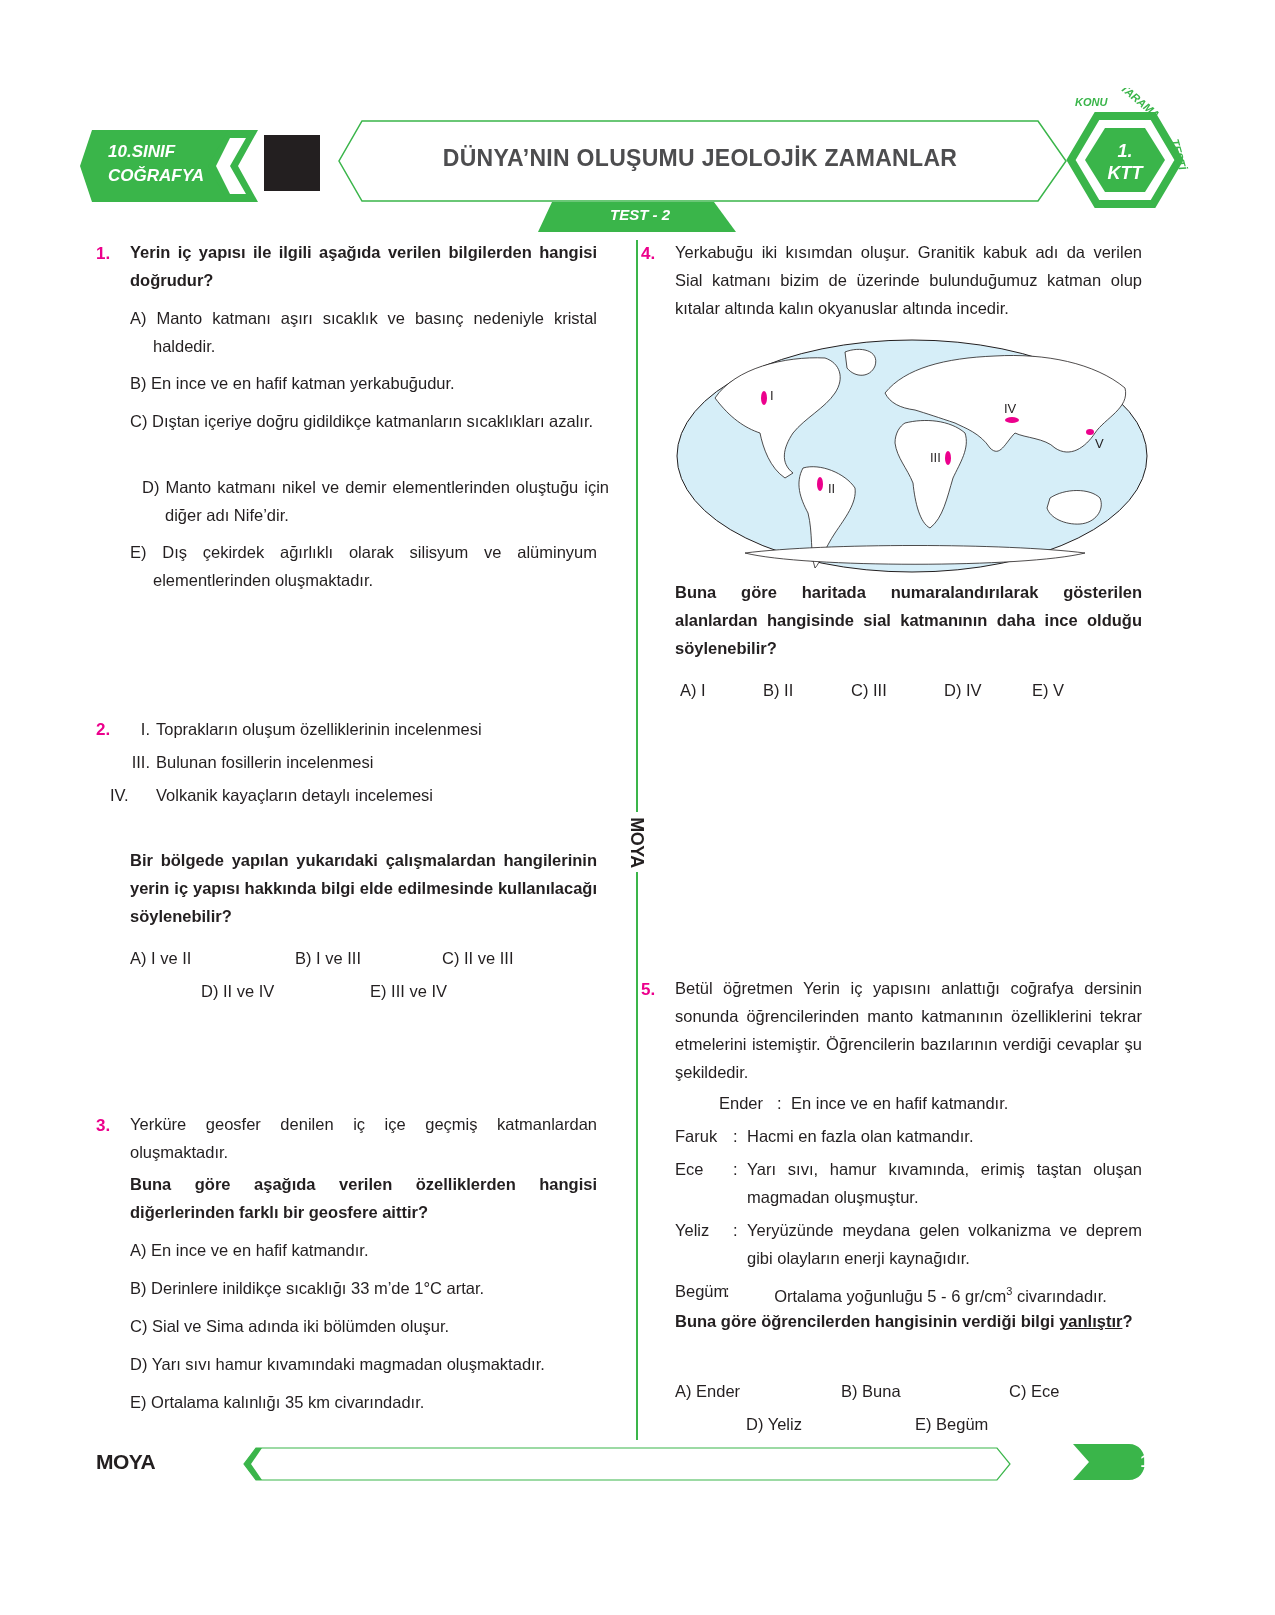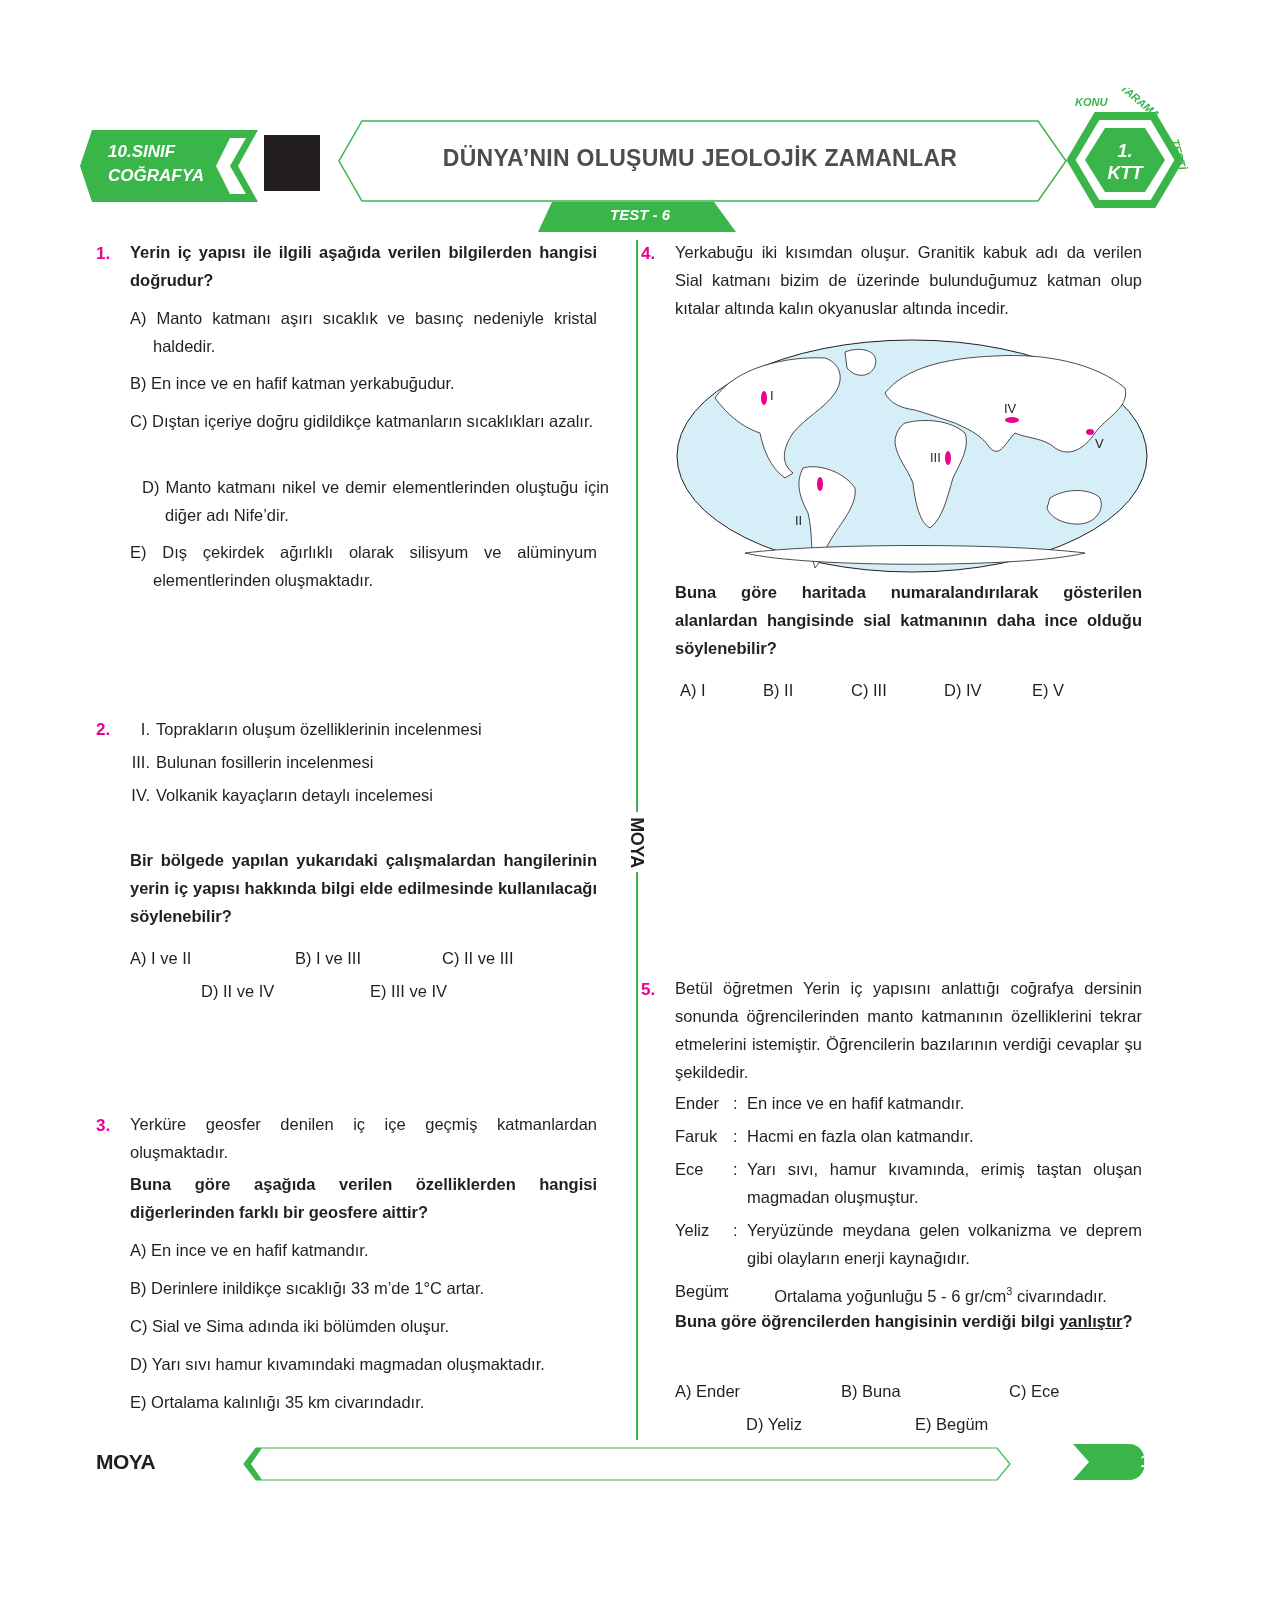--- a/index.html
+++ b/index.html
@@ -50,21 +50,21 @@
 <div class="abs black-box"></div>
 
 <svg class="abs title-frame" viewBox="0 0 730 82">
   <path d="M24 1 H700 L728 41 L700 81 H24 L1 41 Z" fill="#fff" stroke="#3ab54a" stroke-width="1.5"></path>
 </svg>
 <div class="abs title-text">DÜNYA’NIN OLUŞUMU JEOLOJİK ZAMANLAR</div>
 
 <svg class="abs test-tab" viewBox="0 0 200 32">
   <path d="M14 0 H176 L198 30 H0 Z" fill="#3ab54a"></path>
 </svg>
-<div class="abs test-text">TEST - 6</div>
+<div class="abs test-text">TEST - 2</div>
 
 <svg class="abs ktt-wrap" viewBox="0 0 145 140">
   <polygon points="42,28 98,28 124,72 98,116 42,116 16,72" fill="#fff" stroke="#3ab54a" stroke-width="8"></polygon>
   <polygon points="50,40 90,40 110,72 90,104 50,104 30,72" fill="#3ab54a"></polygon>
   <text x="20" y="18" font-family="Liberation Sans, sans-serif" font-size="11" font-weight="bold" font-style="italic" fill="#3ab54a">KONU</text>
   <text x="60" y="14" font-family="Liberation Sans, sans-serif" font-size="11" font-weight="bold" font-style="italic" fill="#3ab54a" transform="rotate(40 80 14)">TARAMA</text>
   <text x="110" y="60" font-family="Liberation Sans, sans-serif" font-size="11" font-weight="bold" font-style="italic" fill="#3ab54a" transform="rotate(75 118 60)">TESTİ</text>
 </svg>
 <div class="abs ktt-text">
   <div>1.</div>
@@ -83,21 +83,21 @@
 <div class="abs" style="left:110px; top:715px; width:500px;">
   <div class="opt" style="display:flex; height:33px;">
     <span style="width:46px; text-align:right; padding-right:6px;">I.</span>
     <span>Toprakların oluşum özelliklerinin incelenmesi</span>
   </div>
   <div class="opt" style="display:flex; height:33px;">
     <span style="width:46px; text-align:right; padding-right:6px;">III.</span>
     <span>Bulunan fosillerin incelenmesi</span>
   </div>
   <div class="opt" style="display:flex; height:33px;">
-    <span style="width:46px; text-align:right; padding-right:6px;">IV.</span>
+    <span style="width:46px; text-align:left; padding-right:6px;">IV.</span>
     <span>Volkanik kayaçların detaylı incelemesi</span>
   </div>
 </div>
 <div class="abs q-text bold" style="left:130px; top:846px; width:467px;">Bir bölgede yapılan yukarıdaki çalışmalardan hangilerinin yerin iç yapısı hakkında bilgi elde edilmesinde kullanılacağı söylenebilir?</div>
 <div class="abs opt" style="left:130px; top:944px;">A) I ve II</div>
 <div class="abs opt" style="left:295px; top:944px;">B) I ve III</div>
 <div class="abs opt" style="left:442px; top:944px;">C) II ve III</div>
 <div class="abs opt" style="left:201px; top:977px;">D) II ve IV</div>
 <div class="abs opt" style="left:370px; top:977px;">E) III ve IV</div>
 
@@ -135,38 +135,38 @@
 
   <path d="M70 215 C150 205,330 205,410 215 C350 230,130 230,70 215 Z" fill="#fff" stroke="#231f20" stroke-width="0.8"></path>
 
   <ellipse cx="89" cy="60" rx="3" ry="7" fill="#ec008c"></ellipse>
   <ellipse cx="145" cy="146" rx="3" ry="7" fill="#ec008c"></ellipse>
   <ellipse cx="273" cy="120" rx="3" ry="7" fill="#ec008c"></ellipse>
   <ellipse cx="337" cy="82" rx="7" ry="3" fill="#ec008c"></ellipse>
   <ellipse cx="415" cy="94" rx="4" ry="3" fill="#ec008c"></ellipse>
 </svg>
 <div class="abs map-label" style="left:770px; top:388px;">I</div>
-<div class="abs map-label" style="left:795px; top:481px;margin-top:32px;">II</div>
+<div class="abs map-label" style="left:828px; top:481px;">II</div>
 <div class="abs map-label" style="left:930px; top:450px;">III</div>
 <div class="abs map-label" style="left:1004px; top:401px;">IV</div>
 <div class="abs map-label" style="left:1095px; top:436px;">V</div>
 
 <div class="abs q-text bold" style="left:675px; top:578px; width:467px;">Buna göre haritada numaralandırılarak gösterilen alanlardan hangisinde sial katmanının daha ince olduğu söylenebilir?</div>
 <div class="abs opt" style="left:680px; top:676px;">A) I</div>
 <div class="abs opt" style="left:763px; top:676px;">B) II</div>
 <div class="abs opt" style="left:851px; top:676px;">C) III</div>
 <div class="abs opt" style="left:944px; top:676px;">D) IV</div>
 <div class="abs opt" style="left:1032px; top:676px;">E) V</div>
 
 <div class="abs q-num" style="left:641px; top:980px;">5.</div>
 <div class="abs q-text" style="left:675px; top:974px; width:467px;">Betül öğretmen Yerin iç yapısını anlattığı coğrafya dersinin sonunda öğrencilerinden manto katmanının özelliklerini tekrar etmelerini istemiştir. Öğrencilerin bazılarının verdiği cevaplar şu şekildedir.</div>
 
 <div class="abs" style="left:675px; top:1089px; width:467px;">
   <div class="opt" style="display:flex; margin-bottom:5px;">
-    <span style="width:58px;">Ender</span>
+    <span style="width:58px;margin-left:44px;">Ender</span>
     <span style="width:14px;">:</span>
     <span style="flex:1; text-align:justify;">En ince ve en hafif katmandır.</span>
   </div>
   <div class="opt" style="display:flex; margin-bottom:5px;">
     <span style="width:58px;">Faruk</span>
     <span style="width:14px;">:</span>
     <span style="flex:1; text-align:justify;">Hacmi en fazla olan katmandır.</span>
   </div>
   <div class="opt" style="display:flex; margin-bottom:5px;">
     <span style="width:58px;">Ece</span>

